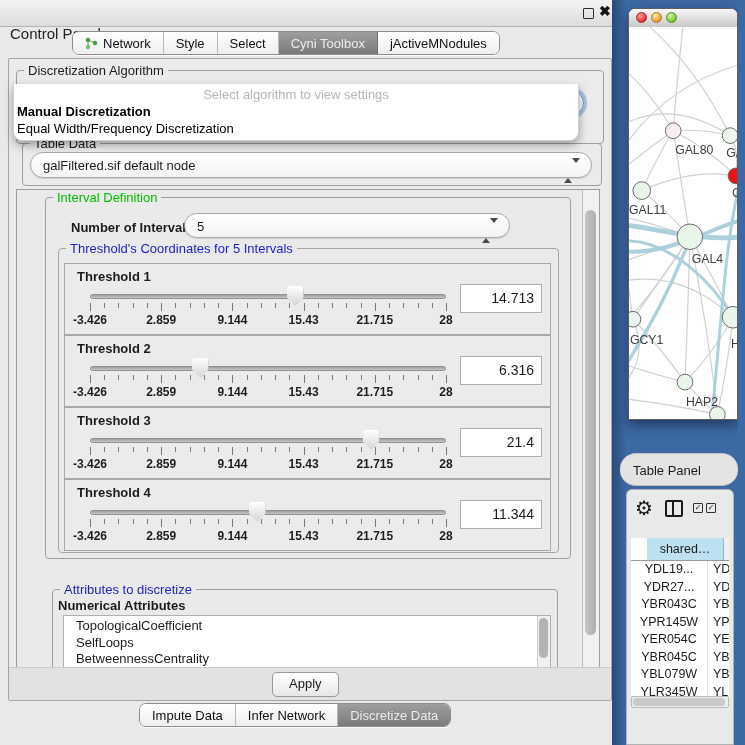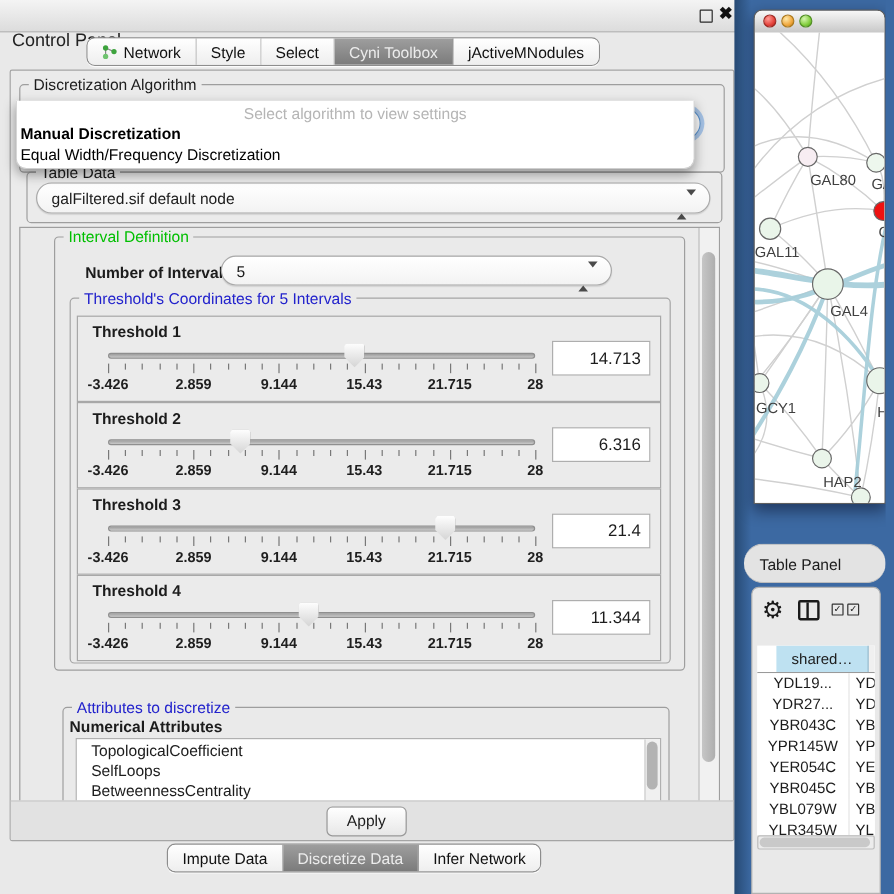--- a/index.html
+++ b/index.html
@@ -382,25 +382,25 @@
   </div>
 
   <div class="abs apply-strip">
     <div class="btn" style="left:263px;top:4px;">Apply</div>
   </div>
 
   <div class="seg" style="left:139px;top:703px;">
     <div class="seg-btn">
         <span>Impute Data</span>
       </div>
+    <div class="seg-btn">
+        <span>Infer Network</span>
+      </div>
     <div class="seg-btn sel">
         <span>Discretize Data</span>
-      </div>
-    <div class="seg-btn">
-        <span>Infer Network</span>
       </div>
   </div>
 
   <div class="abs desktop">
 
     <div class="macwin">
       <div class="mactitle">
         <span class="light red"></span>
         <span class="light yellow"></span>
         <span class="light green"></span>

